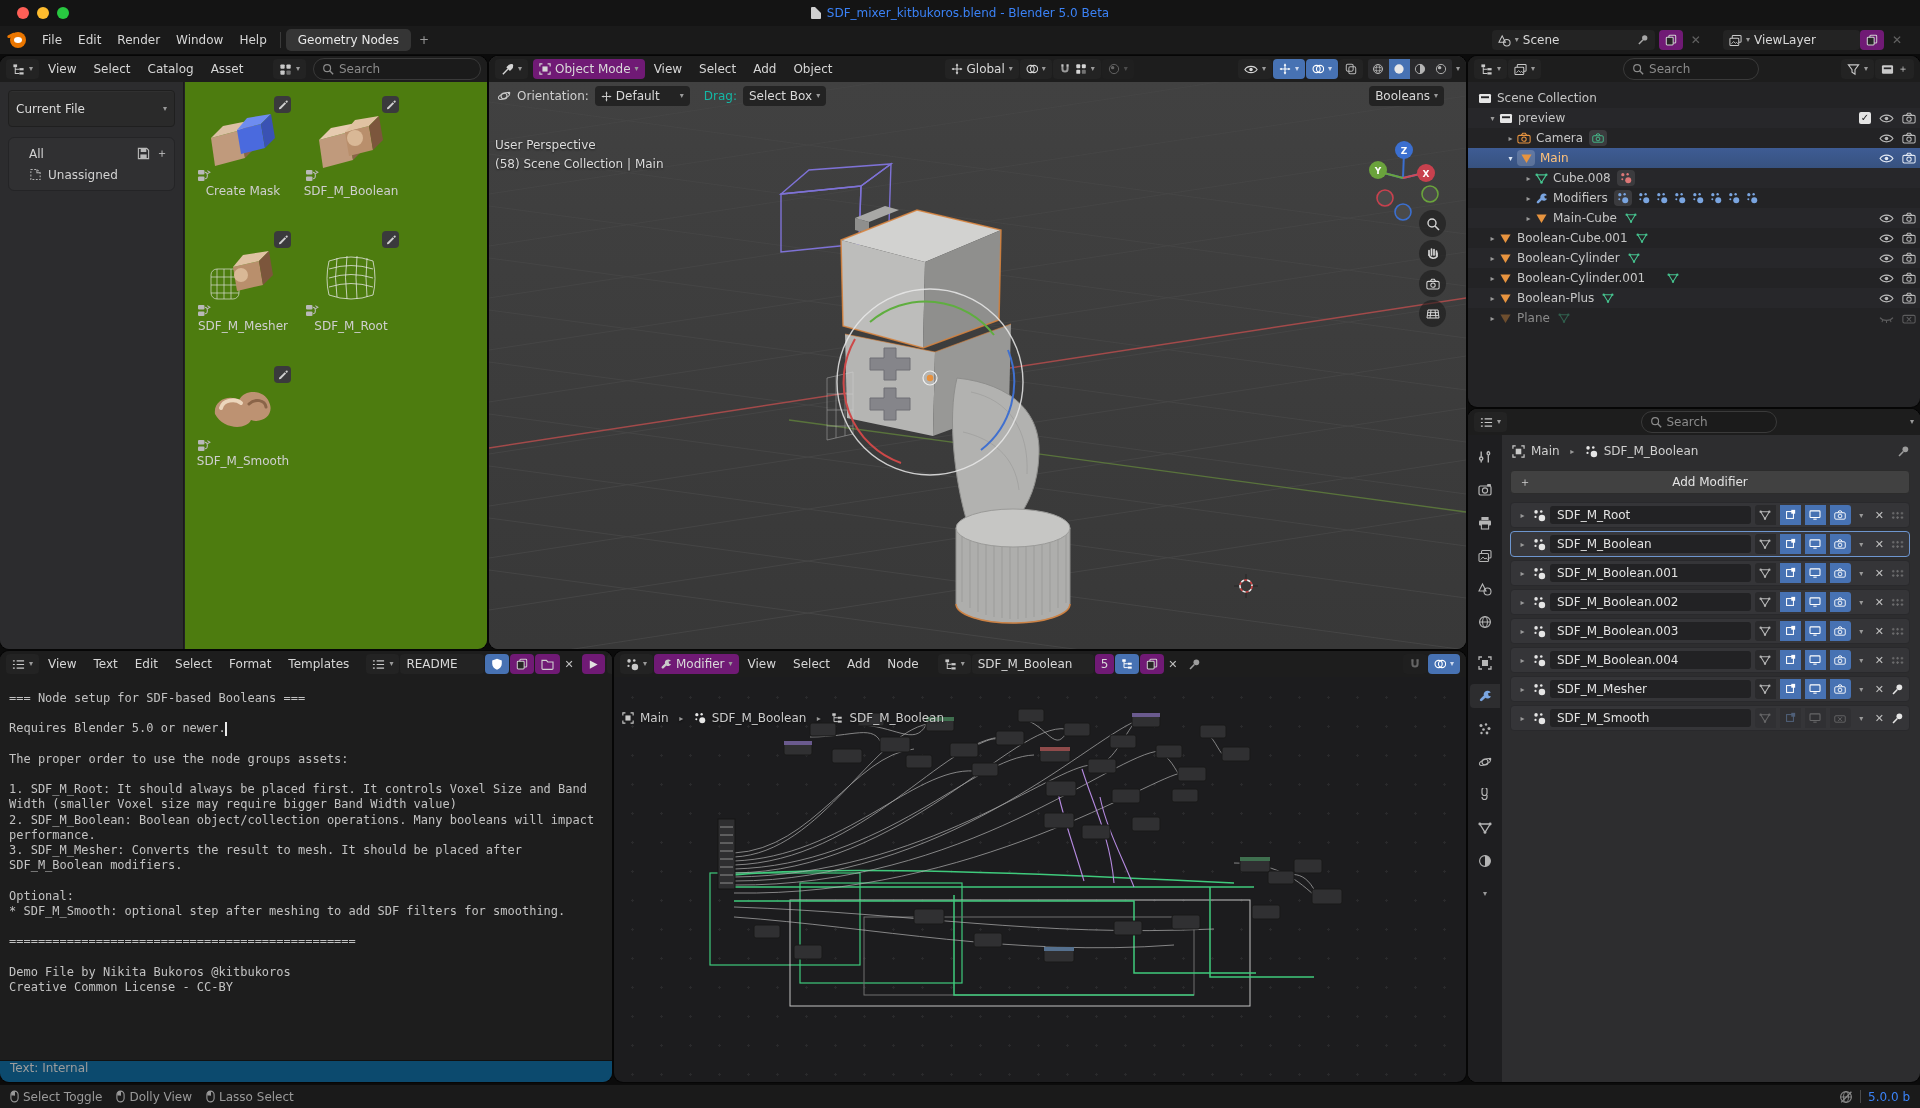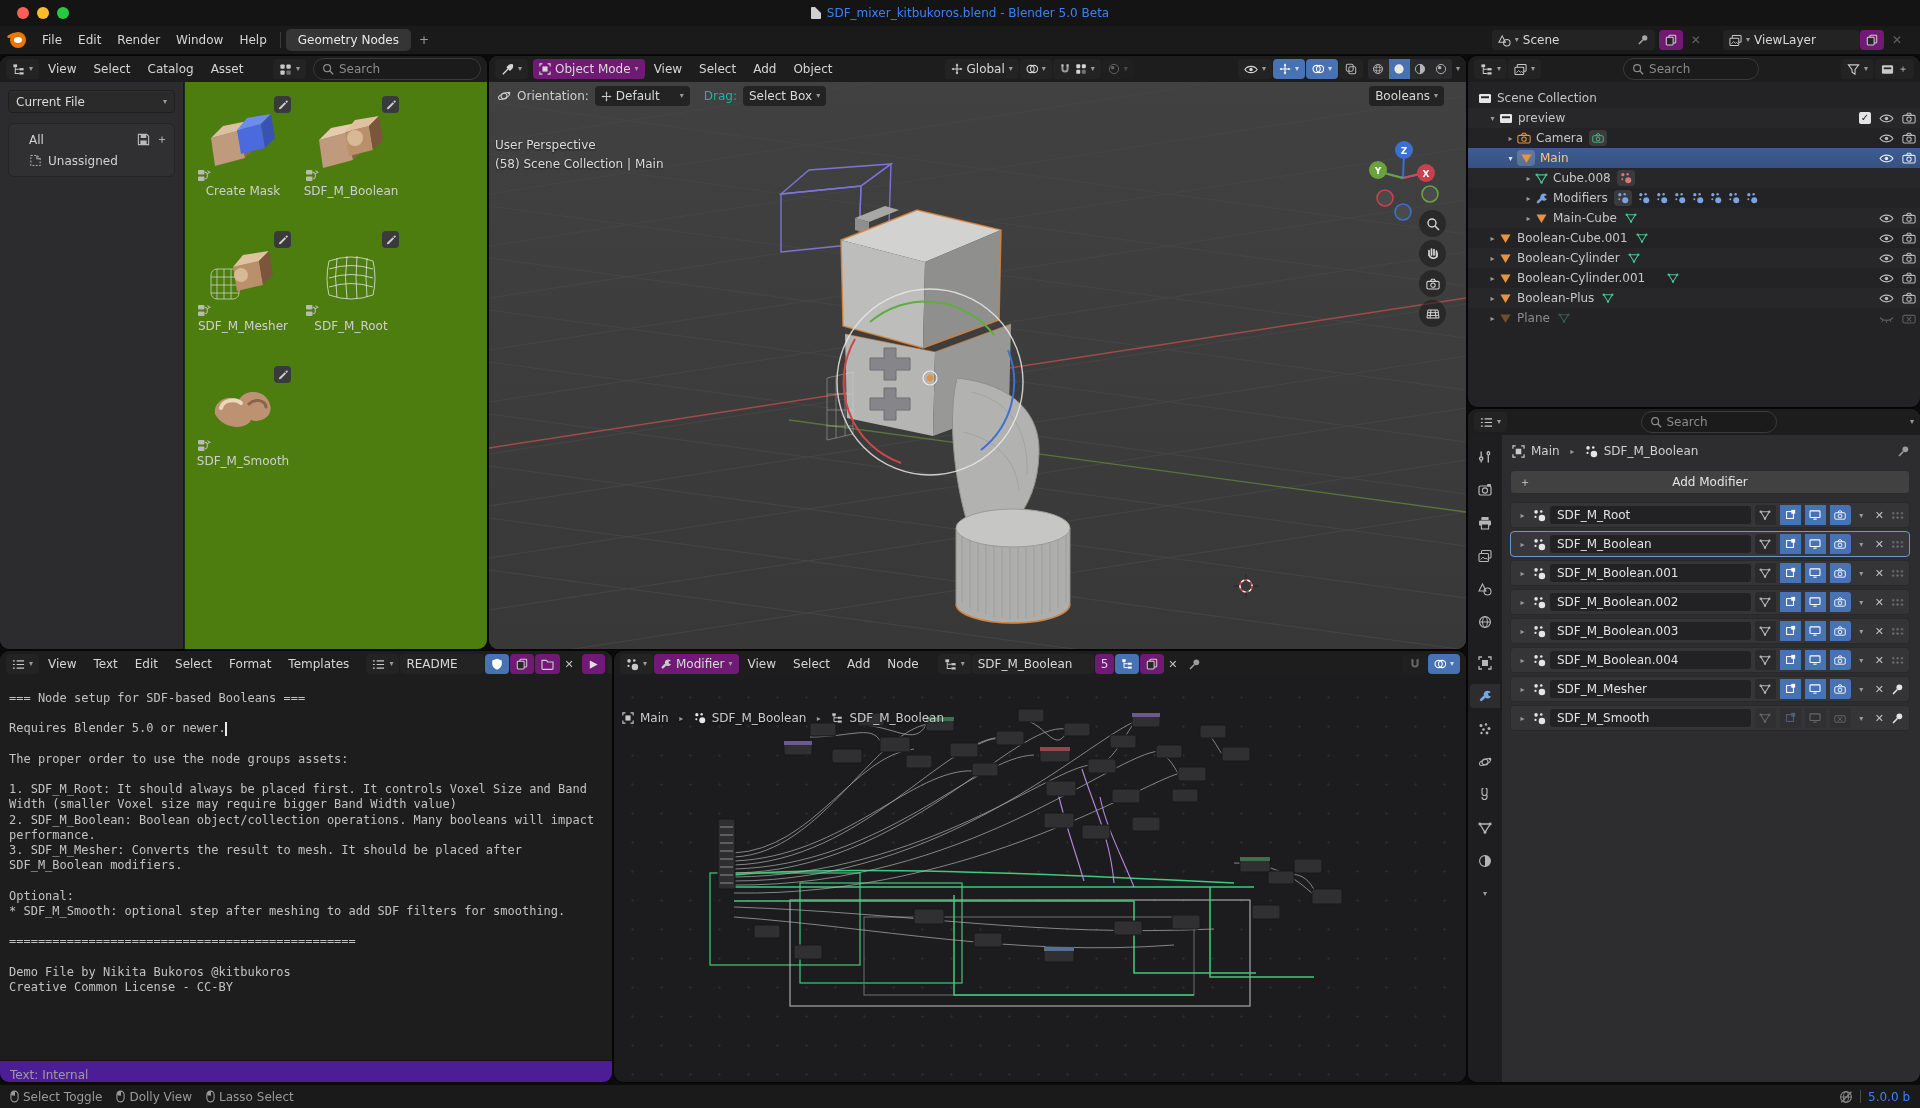--- a/index.html
+++ b/index.html
@@ -22,21 +22,21 @@
   .docicon:after{content:"";position:absolute;right:0;top:0;border:3px solid #141414;border-left-color:transparent;border-bottom-color:transparent}
   
   #menubar{position:absolute;left:0;top:26px;width:1920px;height:28px;background:#1a1a1a;display:flex;align-items:center;padding:0 10px;box-sizing:border-box}
   .wstab{background:#353535;border-radius:5px;padding:4px 12px;color:#e8e8e8}
   .blogo{width:16px;height:16px;border-radius:50%;background:#ea7600;position:relative;margin-right:8px}
   .blogo:after{content:"";position:absolute;left:4px;top:5px;width:8px;height:6px;border-radius:50%;background:#fff}
   .blogo:before{content:"";position:absolute;left:-3px;top:2px;width:8px;height:2.5px;background:#ea7600;transform:rotate(-25deg);border-radius:2px}
   
   #asset{left:0;top:56px;width:487px;height:593px;background:#232325}
   #asset .side{position:absolute;left:0;top:26px;width:184px;height:567px;background:#2c2c2e;border-right:1px solid #1a1a1a;padding:8px;box-sizing:border-box}
-  .select{display:flex;align-items:center;background:#2a2a2a;border:1px solid #1f1f1f;border-radius:4px;height:21px;padding:0 7px;color:#dcdcdc;box-shadow:0 1px 0 rgba(255,255,255,.03) inset}
+  .select{display:flex;align-items:center;background:#2a2a2a;border:1px solid #1f1f1f;border-radius:4px;height:21px;padding:7px 7px;color:#dcdcdc;box-shadow:0 1px 0 rgba(255,255,255,.03) inset}
   .catbox{margin-top:10px;background:#303032;border:1px solid #242426;border-radius:6px;padding:5px 6px}
   .catrow{display:flex;align-items:center;height:21px;gap:6px;color:#d2d2d2}
   .tile{position:absolute;width:96px;text-align:center}
   .tile .th{position:relative;width:80px;height:80px;margin:0 auto}
   .tile .lab{margin-top:4px;font-size:12px;color:#cfcfcf}
   .badge-e{position:absolute;right:-8px;top:-4px;width:17px;height:17px;border-radius:4px;background:#3a3a3c;display:flex;align-items:center;justify-content:center;color:#cfcfcf}
   .badge-n{position:absolute;left:-6px;bottom:-2px;color:#b9b9b9}
   
   #viewport{left:489px;top:56px;width:977px;height:593px;background:#3c3c3c}
   #viewport .hdr{position:relative;z-index:3}
@@ -70,21 +70,21 @@
   .mname{flex:1;background:#222224;border-radius:3px;height:18px;display:flex;align-items:center;padding:0 7px;font-size:12px;color:#e2e2e2}
   .tgl{width:21px;height:20px;display:flex;align-items:center;justify-content:center;background:#2a2a2c;color:#b5b5b5}
   .tgl.on{background:#4772b3;color:#fff}
   .tgl.r0{border-radius:3px 0 0 3px}.tgl.r1{border-radius:0 3px 3px 0}
   .grip{width:13px;height:9px;background-image:radial-gradient(#909090 1px,transparent 1.3px);background-size:4.4px 4.4px;opacity:.6}
   .xgl{color:#c0c0c0;font-size:11px;padding:0 3px}
   
   #texted{left:0;top:651px;width:612px;height:431px;background:#1d1d1d}
   #texted pre{margin:0;position:absolute;left:9px;top:40px;font-family:"DejaVu Sans Mono",monospace;font-size:12px;line-height:15.2px;color:#c2c2c2;white-space:pre-wrap;width:592px}
   .caret{position:absolute;left:225px;top:71px;width:1.5px;height:14px;background:#eaeaea}
-  .tfoot{position:absolute;left:0;bottom:0;width:100%;height:22px;background:#4c1d95;display:flex;align-items:flex-end;padding:0 10px;box-sizing:border-box;color:#9c9c9c;border-top:1px solid #111}
+  .tfoot{position:absolute;left:0;bottom:0;width:100%;height:22px;background:#0c4a6e;display:flex;align-items:flex-start;padding:0 10px;box-sizing:border-box;color:#9c9c9c;border-top:1px solid #111}
   
   #nodeed{left:614px;top:651px;width:852px;height:431px;background:#1c1c1e}
   .graphwrap{position:absolute;left:0;top:26px;right:0;bottom:0;background-image:radial-gradient(circle,#2a2a2c 1px,transparent 1.1px);background-size:29px 29px;background-position:4px 6px}
   .nbread{position:absolute;left:8px;top:34px;display:flex;align-items:center;gap:6px;color:#cdcdcd;z-index:3;text-shadow:0 1px 2px rgba(0,0,0,.5)}
   
   #statusbar{position:absolute;left:0;top:1084px;width:1920px;height:24px;background:#1a1a1a;display:flex;align-items:center;padding:0 10px;box-sizing:border-box;color:#9a9a9a;border-top:1px solid #0c0c0c}
   .hint{display:flex;align-items:center;gap:4px;margin-right:14px}
   .vdiv{width:1px;height:13px;background:#4a4a4a;margin:0 7px}
 </style>
 </head>

